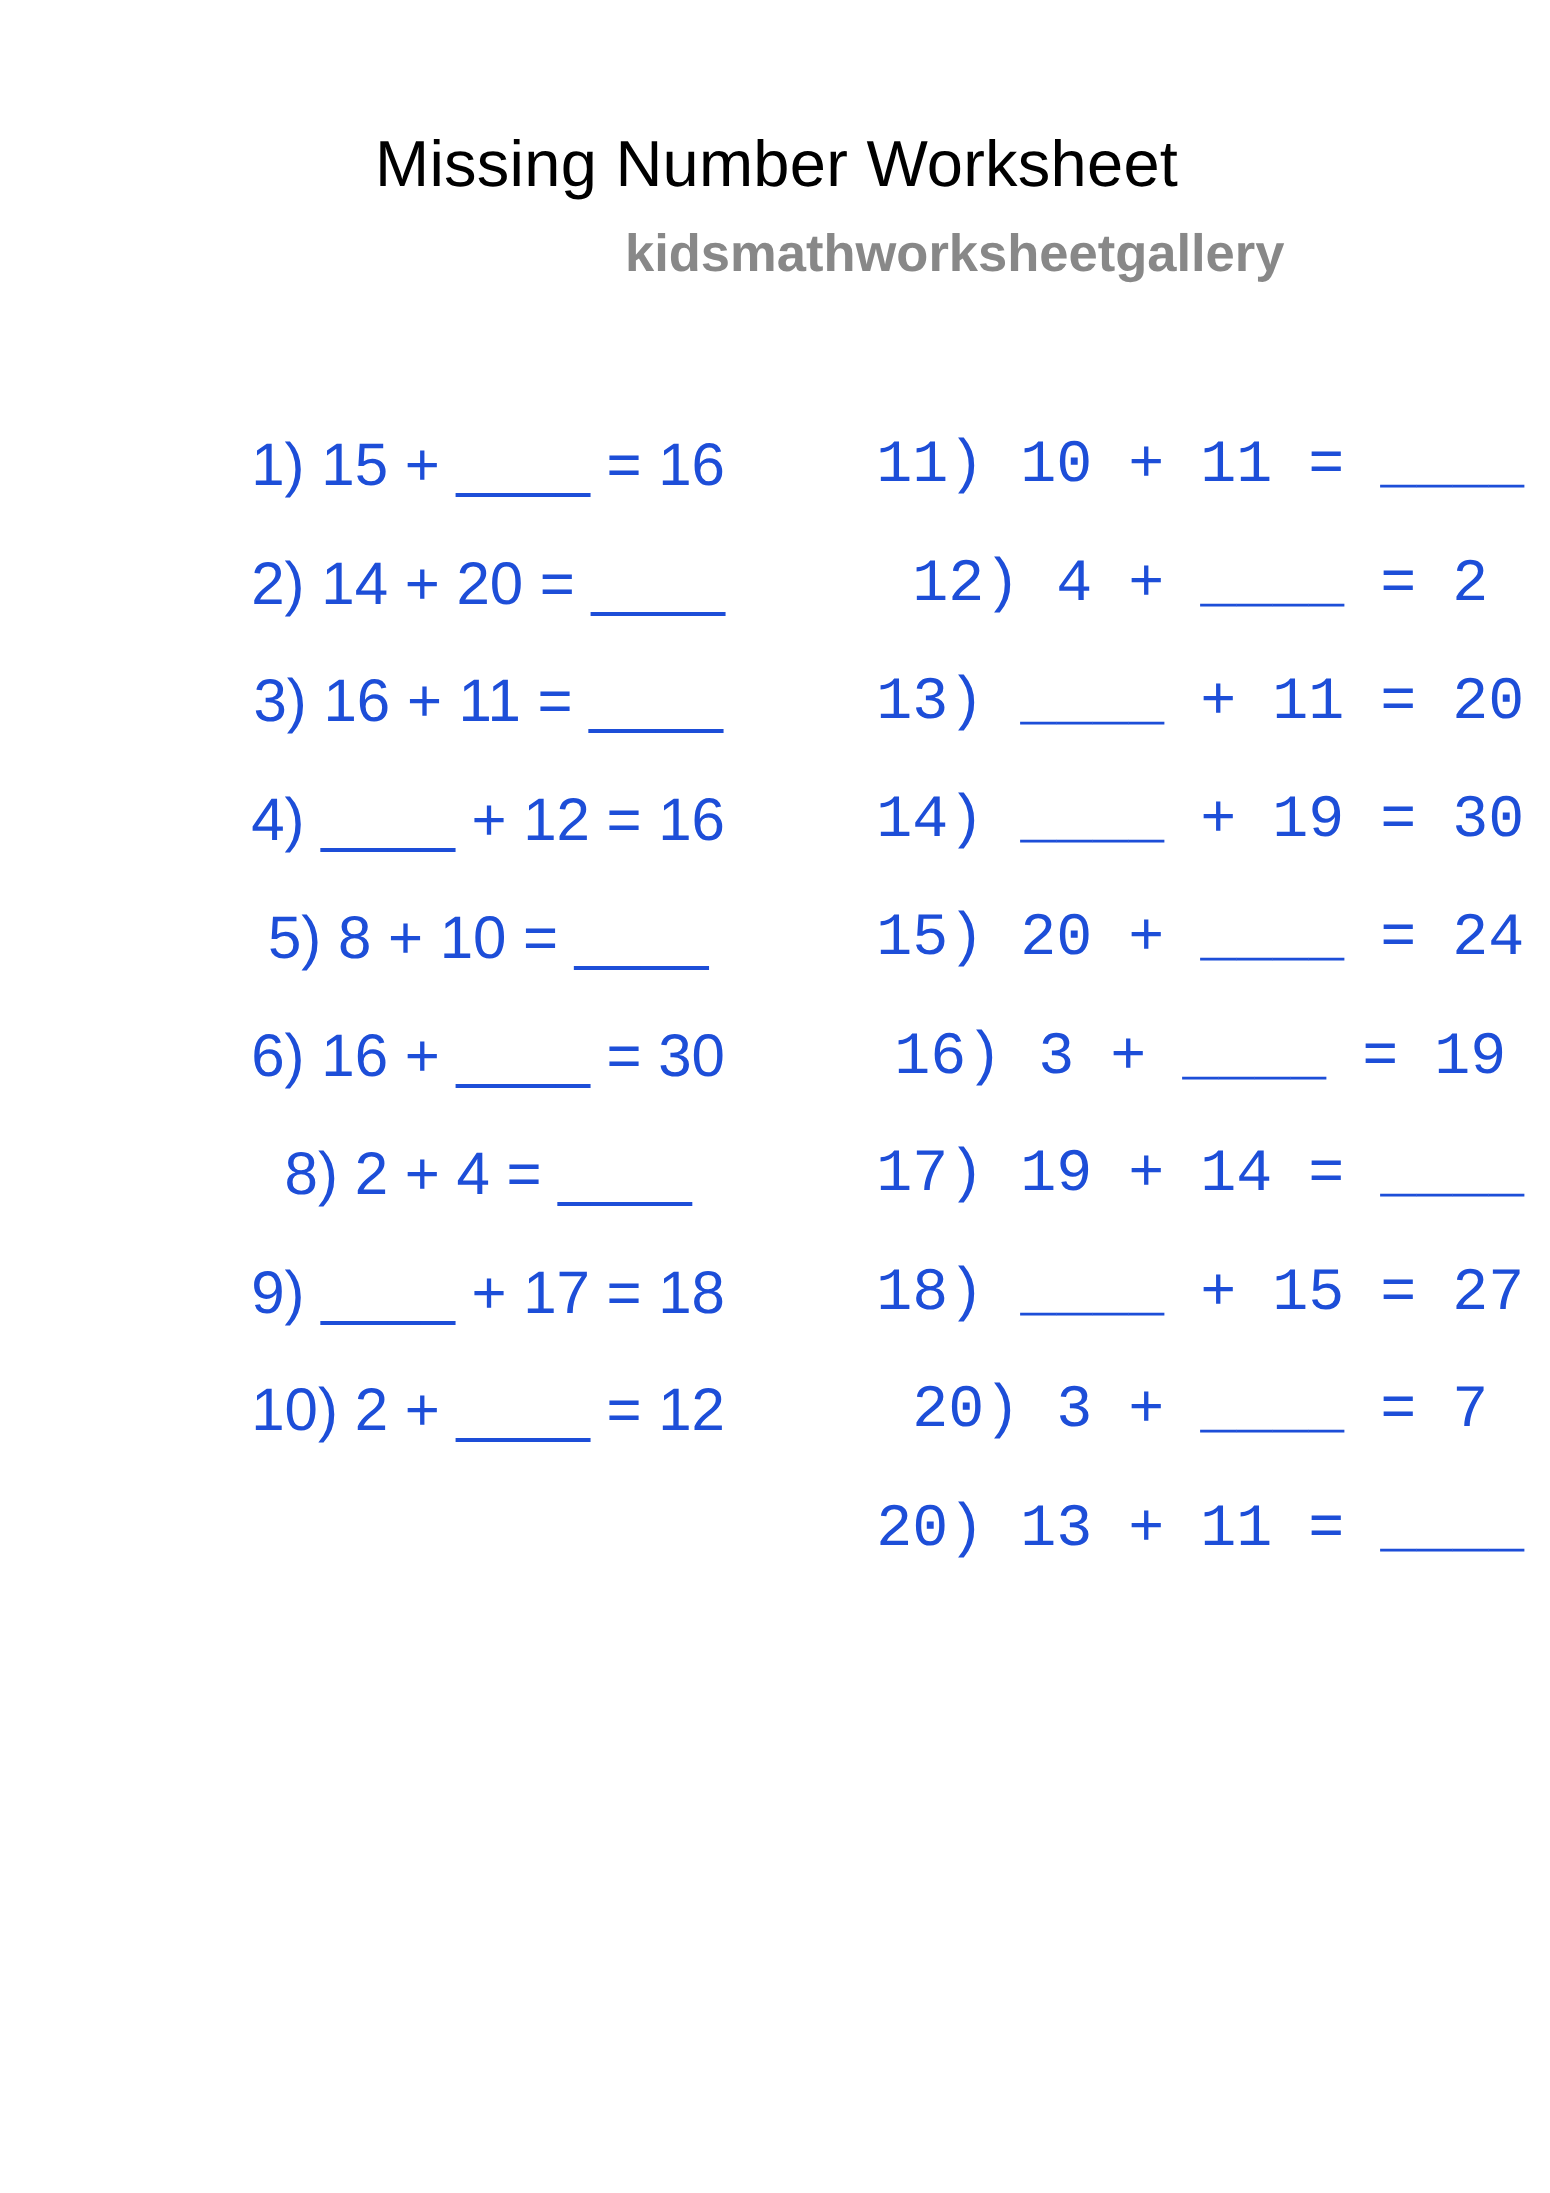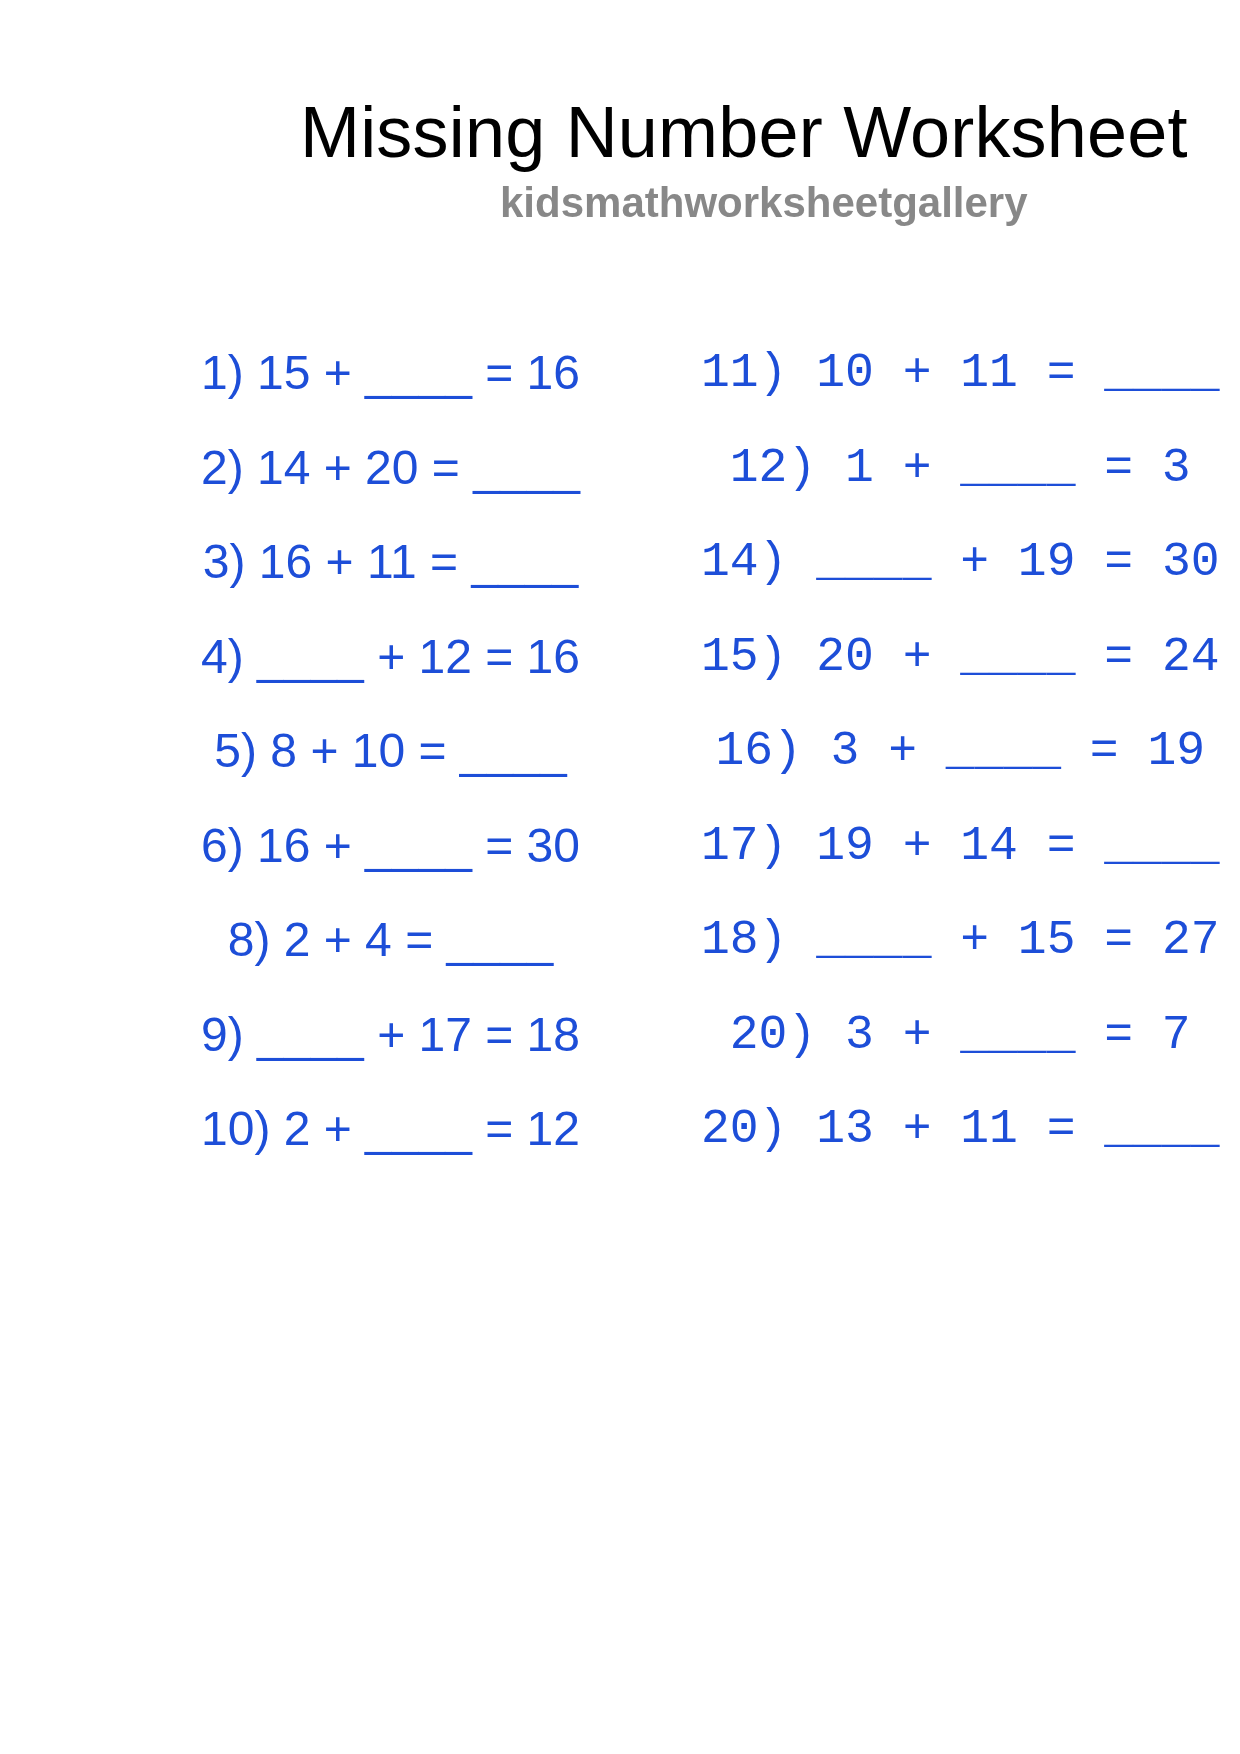--- a/index.html
+++ b/index.html
@@ -12,21 +12,21 @@
       height: 1754px;
       position: relative;
       overflow: hidden;
       font-family: "Liberation Sans", sans-serif;
       color: #000000;
     }
     .title {
       position: absolute;
       left: 300px;
       top: 96px;
-      font-size: 72px;
+      font-size: 52px;
       line-height: 72px;
       white-space: nowrap;
       color: #000000;
       letter-spacing: 0.2px;
     }
     .subtitle {
       position: absolute;
       left: 500px;
       top: 178px;
       font-size: 42px;
@@ -64,21 +64,22 @@
   <div class="problem"><span>4) ____ + 12 = 16</span></div>
   <div class="problem"><span>5) 8 + 10 = ____</span></div>
   <div class="problem"><span>6) 16 + ____ = 30</span></div>
   <div class="problem"><span>8) 2 + 4 = ____</span></div>
   <div class="problem"><span>9) ____ + 17 = 18</span></div>
   <div class="problem"><span>10) 2 + ____ = 12</span></div>
 </div>
 
 <div class="column right">
   <div class="problem"><span>11) 10 + 11 = ____</span></div>
-  <div class="problem"><span>12) 1 + ____ = 3</span></div>
+  <div class="problem"><span>12) 4 + ____ = 2</span></div>
+  <div class="problem"><span>13) ____ + 11 = 20</span></div>
   <div class="problem"><span>14) ____ + 19 = 30</span></div>
   <div class="problem"><span>15) 20 + ____ = 24</span></div>
   <div class="problem"><span>16) 3 + ____ = 19</span></div>
   <div class="problem"><span>17) 19 + 14 = ____</span></div>
   <div class="problem"><span>18) ____ + 15 = 27</span></div>
   <div class="problem"><span>20) 3 + ____ = 7</span></div>
   <div class="problem"><span>20) 13 + 11 = ____</span></div>
 </div>
 
 </body></html>

